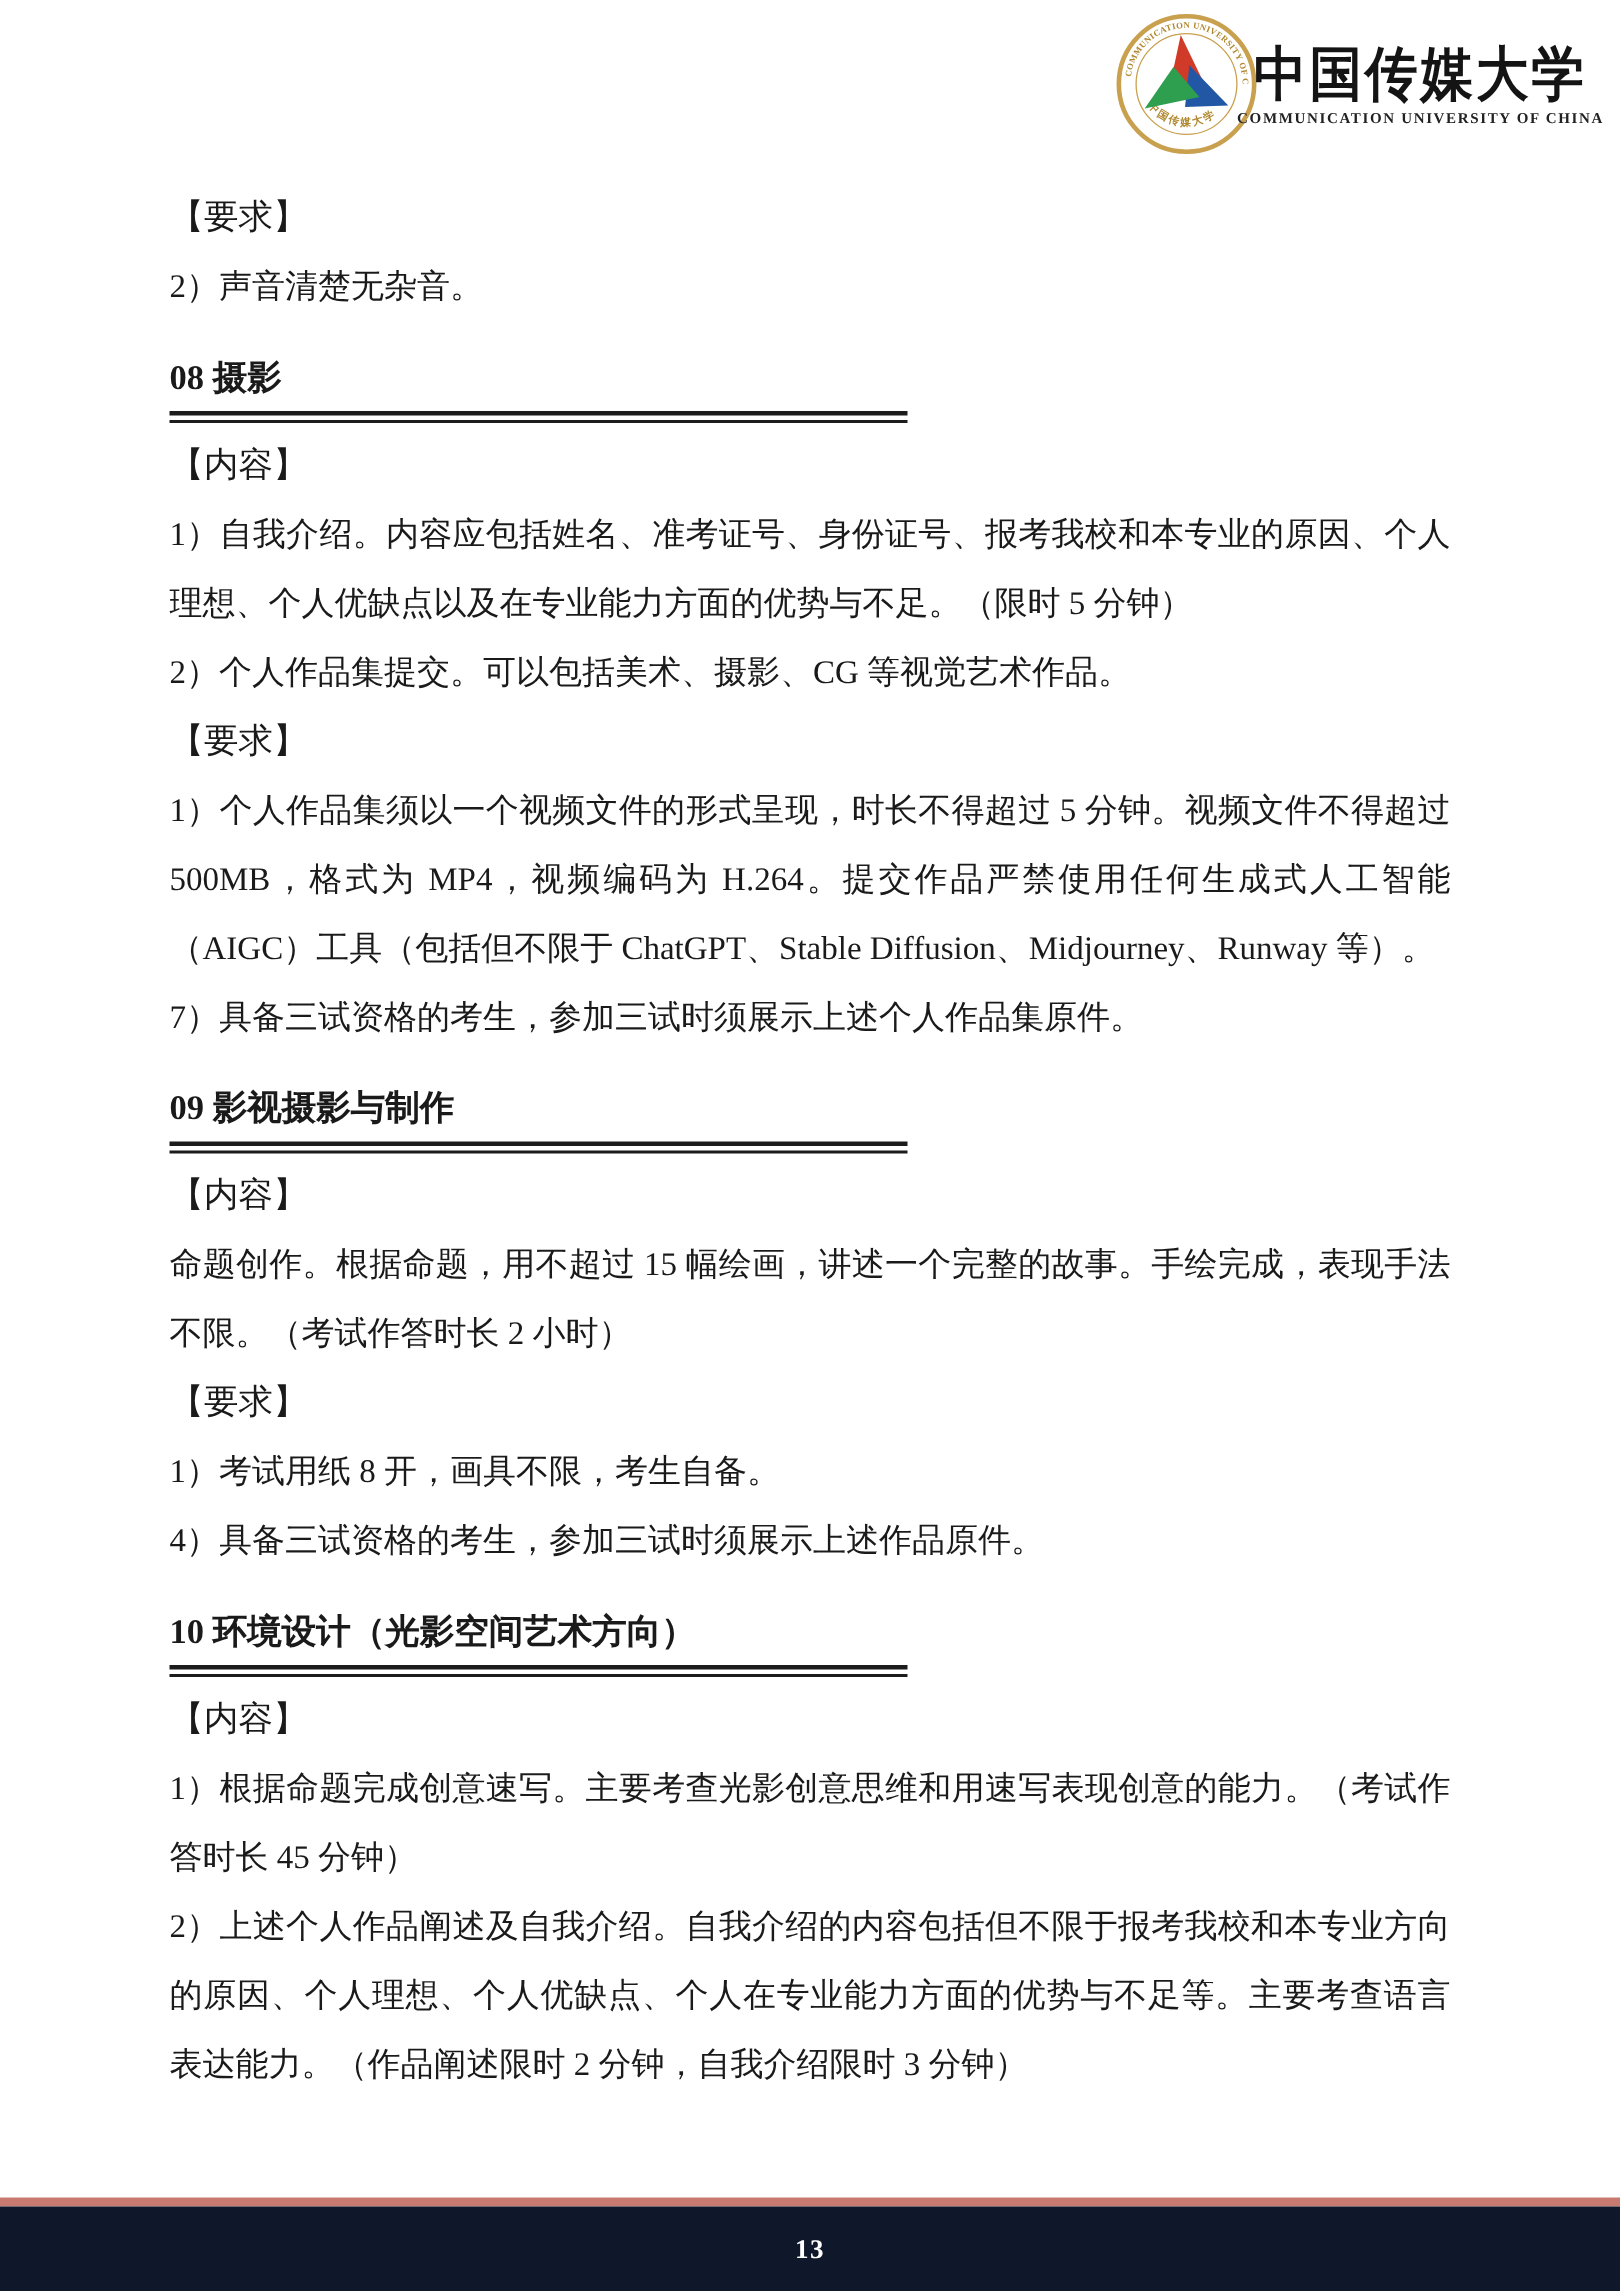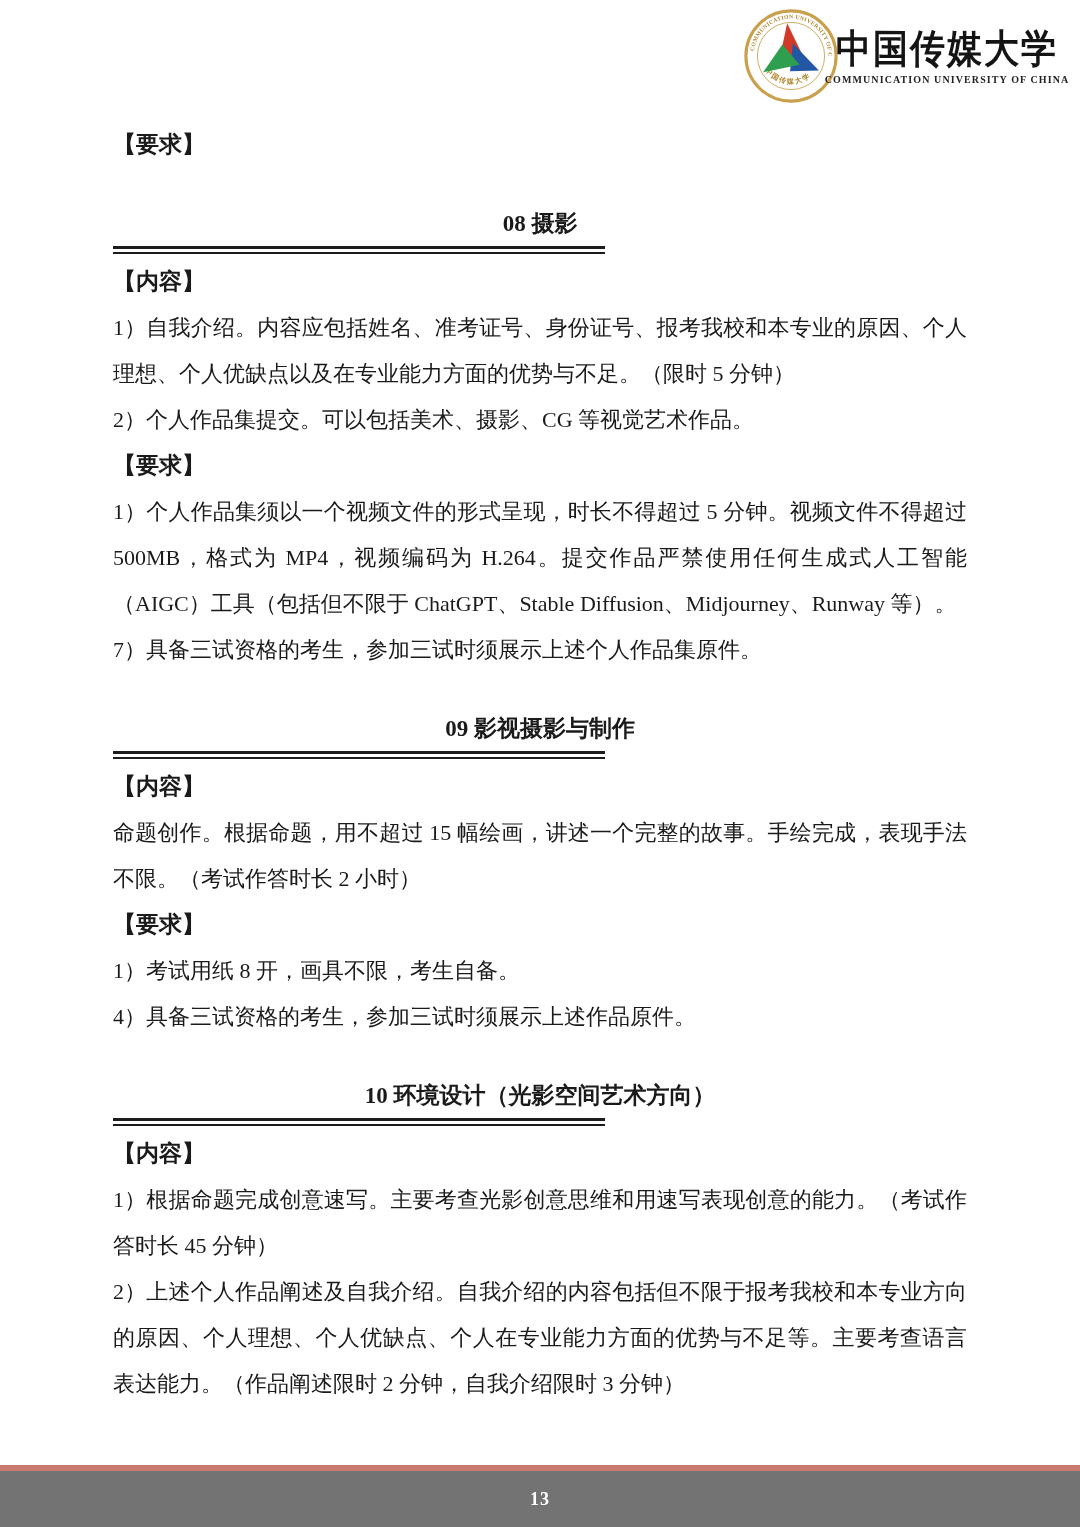--- a/index.html
+++ b/index.html
@@ -31,34 +31,34 @@
   }
 
   
   .content {
     position: absolute; left: 113px; top: 122px; width: 854px;
     font-size: 22px; line-height: 46px;
     text-align: justify;
     color: #1a1a1a;
   }
   .content p { margin: 0; }
-  .label { font-weight: 700; font-size: 23px; }
-  .h2 { font-weight: 700; font-size: 23px; line-height: 36px; margin-top: 38px; text-align: center; }
+  .label { font-weight: 400; font-size: 23px; }
+  .h2 { font-weight: 700; font-size: 23px; line-height: 36px; margin-top: 20px; text-align: left; }
   .h2-rule {
     width: 492px; height: 8px;
     border-top: 3px solid #1c1c1c;
     border-bottom: 2px solid #1c1c1c;
     margin-top: 4px; margin-bottom: 5px;
   }
 
   
   .footer { position: absolute; left: 0; bottom: 0; width: 1080px; }
   .footer-strip { height: 6px; background: #c97a70; }
   .footer-bar {
-    height: 56px; background: #737373;
+    height: 56px; background: #0f172a;
     display: flex; align-items: center; justify-content: center;
   }
   .footer-page { color: #ffffff; font-size: 18px; font-weight: 700; letter-spacing: 1px; }
 </style>
 </head>
 <body>
 
 <div class="page">
 
   <div class="header">
@@ -81,20 +81,21 @@
     </svg>
     <div class="brand">
       <div class="brand-cn">中国传媒大学</div>
       <div class="brand-en">COMMUNICATION UNIVERSITY OF CHINA</div>
     </div>
   </div>
 
   <div class="content">
 
     <div class="label">【要求】</div>
+    <p>2）声音清楚无杂音。</p>
 
     <div class="h2">08 摄影</div>
     <div class="h2-rule"></div>
     <div class="label">【内容】</div>
     <p>1）自我介绍。内容应包括姓名、准考证号、身份证号、报考我校和本专业的原因、个人理想、个人优缺点以及在专业能力方面的优势与不足。（限时 5 分钟）</p>
     <p>2）个人作品集提交。可以包括美术、摄影、CG 等视觉艺术作品。</p>
     <div class="label">【要求】</div>
     <p>1）个人作品集须以一个视频文件的形式呈现，时长不得超过 5 分钟。视频文件不得超过 500MB，格式为 MP4，视频编码为 H.264。提交作品严禁使用任何生成式人工智能（AIGC）工具（包括但不限于 ChatGPT、Stable Diffusion、Midjourney、Runway 等）。</p>
     <p>7）具备三试资格的考生，参加三试时须展示上述个人作品集原件。</p>
 

